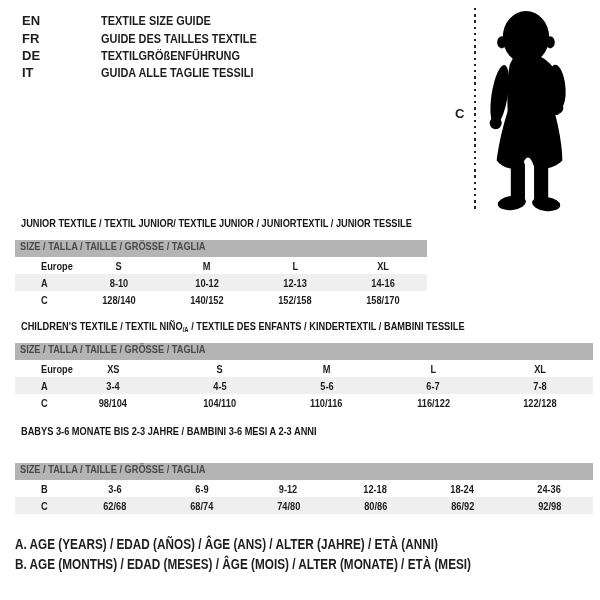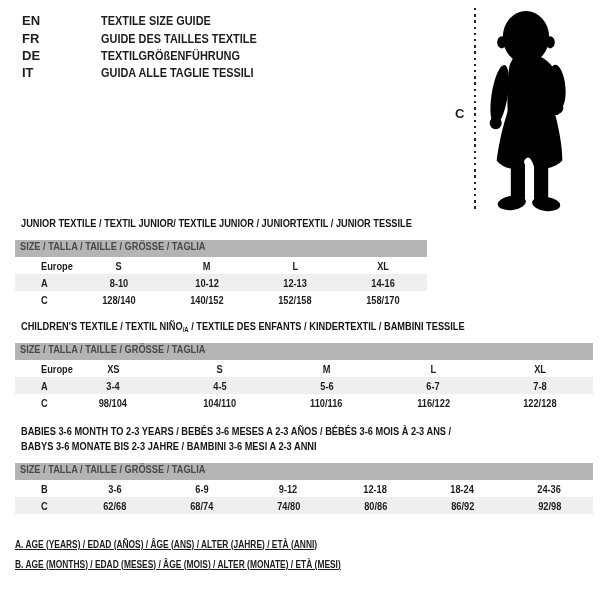--- a/index.html
+++ b/index.html
@@ -38,21 +38,21 @@
   }
   .trow { display:grid; height:17px; align-items:center; }
   .trow.alt { background:#efefef; }
   .tbl-junior   { width:412px; } .tbl-junior   .trow { grid-template-columns:60px repeat(4,1fr); }
   .tbl-children { width:578px; } .tbl-children .trow { grid-template-columns:45px repeat(5,1fr); }
   .tbl-babies   { width:578px; } .tbl-babies   .trow { grid-template-columns:56px repeat(6,1fr); }
   .cell  { text-align:center; }
   .label { text-align:left; padding-left:5px;margin-left:21px; }
 
   
-  .legend { position:absolute; left:15px; top:534px; font-size:10px;text-decoration:underline; }
+  .legend { position:absolute; left:15px; top:534px; font-size:14px; }
   .legend-line { height:20px; display:flex; align-items:center; }
 </style>
 </head>
 <body>
 
 <div id="canvas">
 
   <div class="lang-list">
     <div class="lang-row">
       <span class="lang-code">EN</span>
@@ -147,21 +147,20 @@
       <span class="label"><span class="cx">C</span></span>
       <span class="cell"><span class="cxc">98/104</span></span>
       <span class="cell"><span class="cxc">104/110</span></span>
       <span class="cell"><span class="cxc">110/116</span></span>
       <span class="cell"><span class="cxc">116/122</span></span>
       <span class="cell"><span class="cxc">122/128</span></span>
     </div>
   </div>
 
   <div class="sec-title two-line" style="top:424px">
-    <div><span class="cx">BABIES 3-6 MONTH TO 2-3 YEARS / BEBÉS 3-6 MESES A 2-3 AÑOS / BÉBÉS 3-6 MOIS À 2-3 ANS /</span></div>
     <div><span class="cx">BABYS 3-6 MONATE BIS 2-3 JAHRE / BAMBINI 3-6 MESI A 2-3 ANNI</span></div>
   </div>
   <div class="tbl tbl-babies" style="top:463px">
     <div class="size-hdr">
       <span class="cx">SIZE / TALLA / TAILLE / GRÖSSE / TAGLIA</span>
     </div>
     <div class="trow">
       <span class="label"><span class="cx">B</span></span>
       <span class="cell"><span class="cxc">3-6</span></span>
       <span class="cell"><span class="cxc">6-9</span></span>

